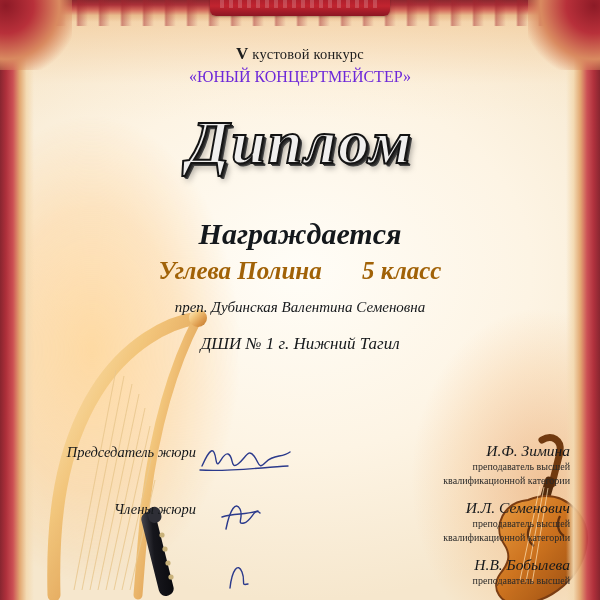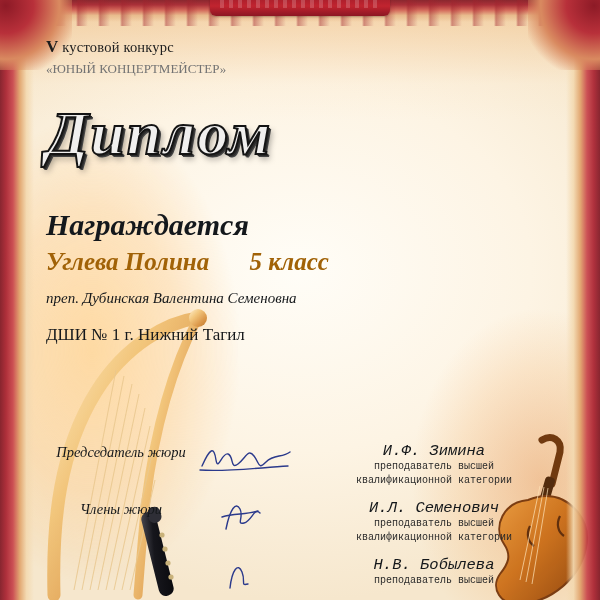--- a/index.html
+++ b/index.html
@@ -134,37 +134,38 @@
     left: 140px;
     top: 505px;
     width: 120px;
     height: 100px;
   }
 
   
   .content {
     position: absolute;
     inset: 0;
-    padding: 1px 46px;
+    padding: 8px 46px;
     box-sizing: border-box;
+    text-align: center;
   }
   .contest-line1 {
     margin-top: 36px;
     font-size: 14.5px;
     color: #1d1d1d;
     letter-spacing: 0.2px;
   }
   .contest-line1 .roman {
     font-size: 17px;
     font-weight: bold;
   }
   .contest-line2 {
     margin-top: 4px;
-    font-size: 13px;
-    color: #737373;
+    font-size: 16px;
+    color: #6d28d9;
   }
 
   .diploma-title {
     margin-top: 24px;
     font-family: "Liberation Serif", serif;
     font-size: 62px;
     font-weight: bold;
     font-style: italic;
     letter-spacing: 2px;
     color: #f0efee;
@@ -208,56 +209,56 @@
   }
   .illustrator-name {
     margin-top: 6px;
     font-size: 19px;
     font-style: italic;
     color: #15181b;
   }
   .school {
     margin-top: 18px;
     font-size: 17px;
+    font-style: italic;
     color: #15181b;
   }
 
   
   .signatures {
     position: absolute;
     left: 46px;
     right: 30px;
     top: 442px;
   }
   .sig-row {
     position: relative;
     display: flex;
     align-items: flex-start;
     margin-bottom: 12px;
   }
   .sig-role {
     width: 150px;
-    text-align: center;
+    text-align: right;
     font-size: 14.5px;
     font-style: italic;
     color: #15181b;
     padding-top: 2px;
     flex: 0 0 auto;
   }
   .sig-scribble {
     width: 100px;
     flex: 0 0 auto;
     position: relative;
     height: 34px;
   }
   .sig-person {
     flex: 1 1 auto;
-    text-align: center;
+    text-align: right;
     padding-left: 2px;
-    font-family: Liberation Mono, monospace;
   }
   .sig-name {
     font-size: 15.5px;
     font-style: italic;
     color: #15181b;
     white-space: nowrap;
   }
   .sig-title {
     font-size: 10px;
     color: #2a2a2a;

